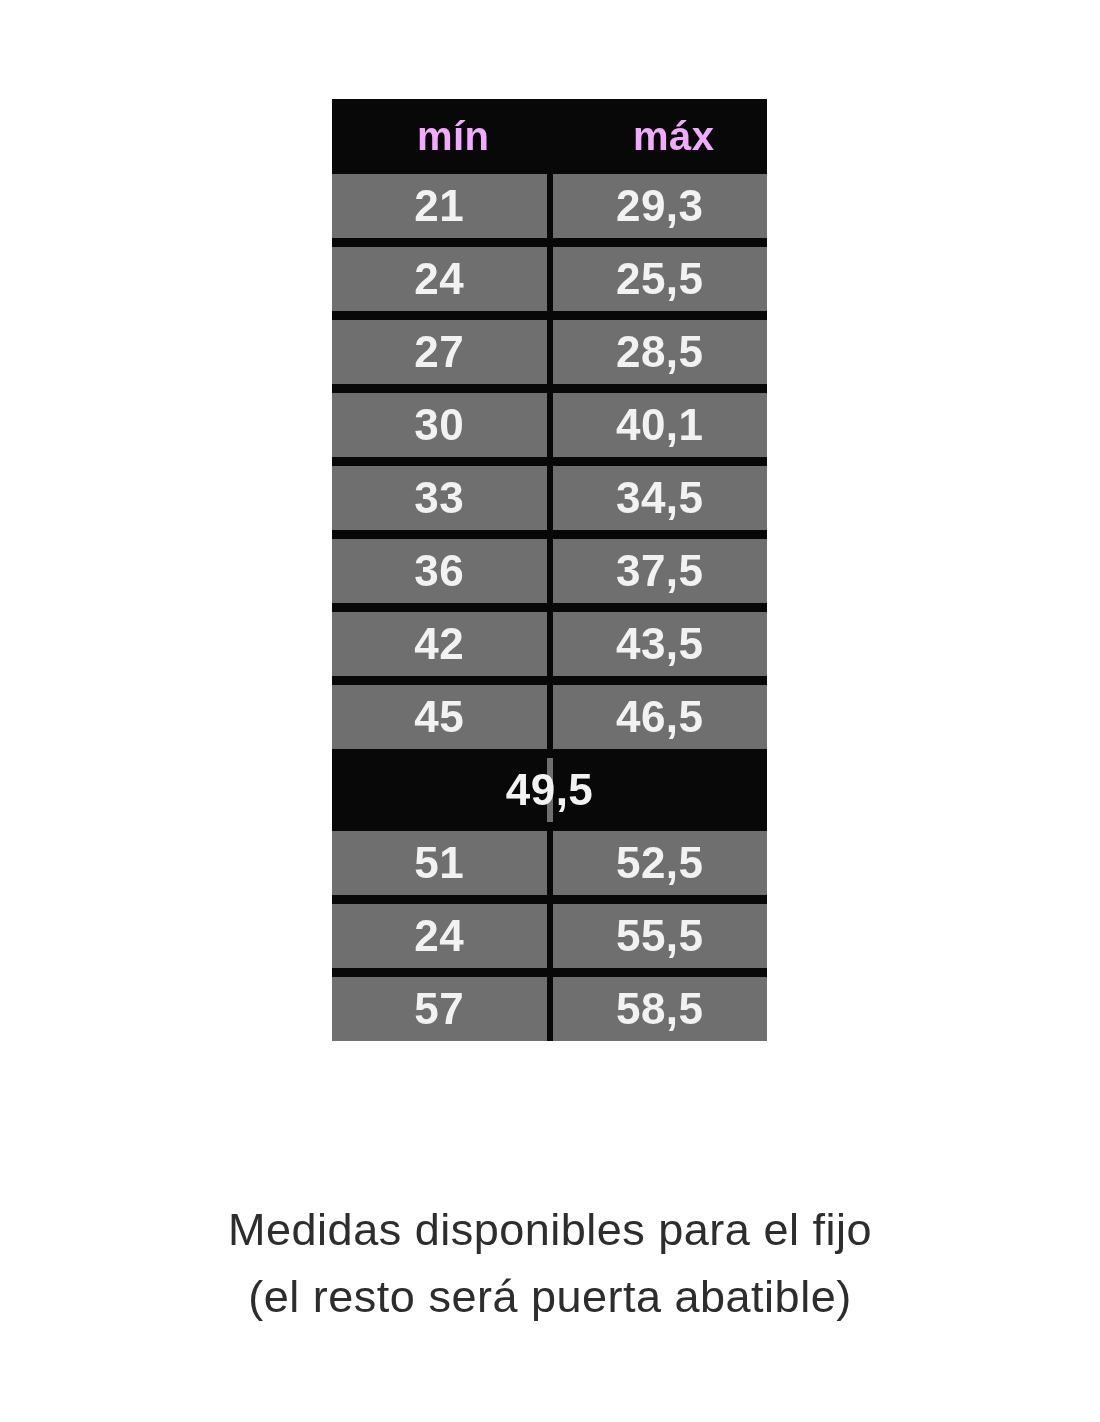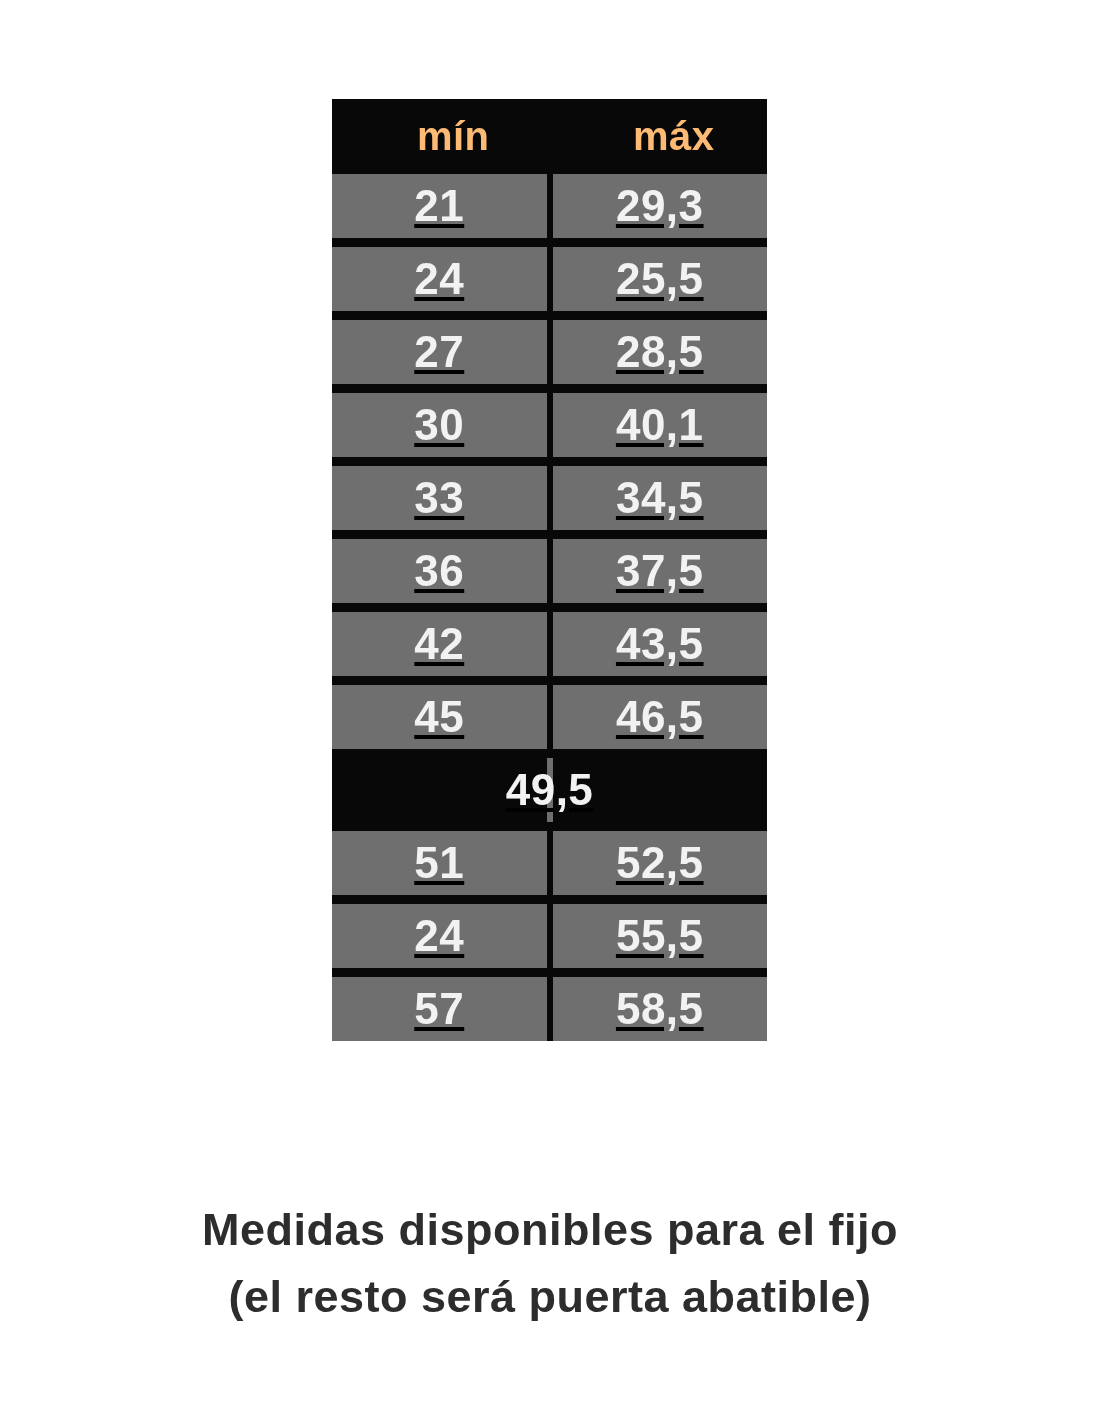--- a/index.html
+++ b/index.html
@@ -26,37 +26,36 @@
   .table-header {
     display: grid;
     grid-template-columns: 1fr 6px 1fr;
     height: 75px;
     background: #080808;
   }
   .table-header .hcell {
     display: flex;
     align-items: center;
     justify-content: center;
-    color: #fdba74;
+    color: #f0abfc;
     font-size: 40px;
     font-weight: bold;
     letter-spacing: 0.5px;
     padding-left: 28px;
   }
   .table-body {
     display: flex;
     flex-direction: column;
     gap: 9px;
     background: #080808;
   }
   .trow {
     display: grid;
     grid-template-columns: 1fr 6px 1fr;
     height: 64px;
-    text-decoration: underline;
   }
   .trow .cell {
     background: #6f6f6f;
     display: flex;
     align-items: center;
     justify-content: center;
     color: #f2f2f2;
     font-size: 44px;
     font-weight: bold;
     letter-spacing: 0.5px;
@@ -64,21 +63,21 @@
 
   
   .caption {
     position: absolute;
     left: 0;
     top: 1196px;
     width: 1100px;
     text-align: center;
     color: #2d2d2d;
     font-size: 45px;
-    font-weight: 700;
+    font-weight: 400;
     line-height: 67px;
     letter-spacing: 0.5px;
   }
 </style>
 </head>
 <body>
 
 <div class="size-table">
   <div class="table-header">
     <div class="hcell">mín</div>

